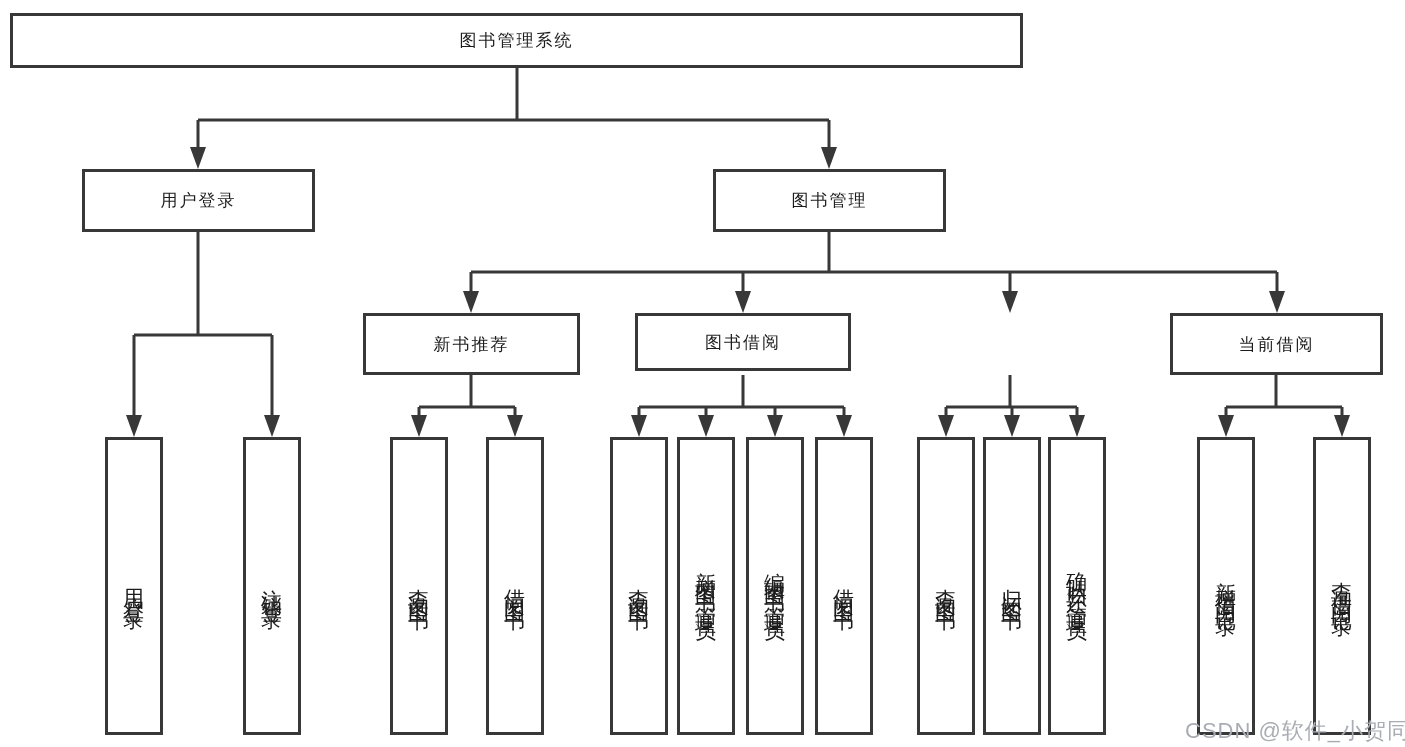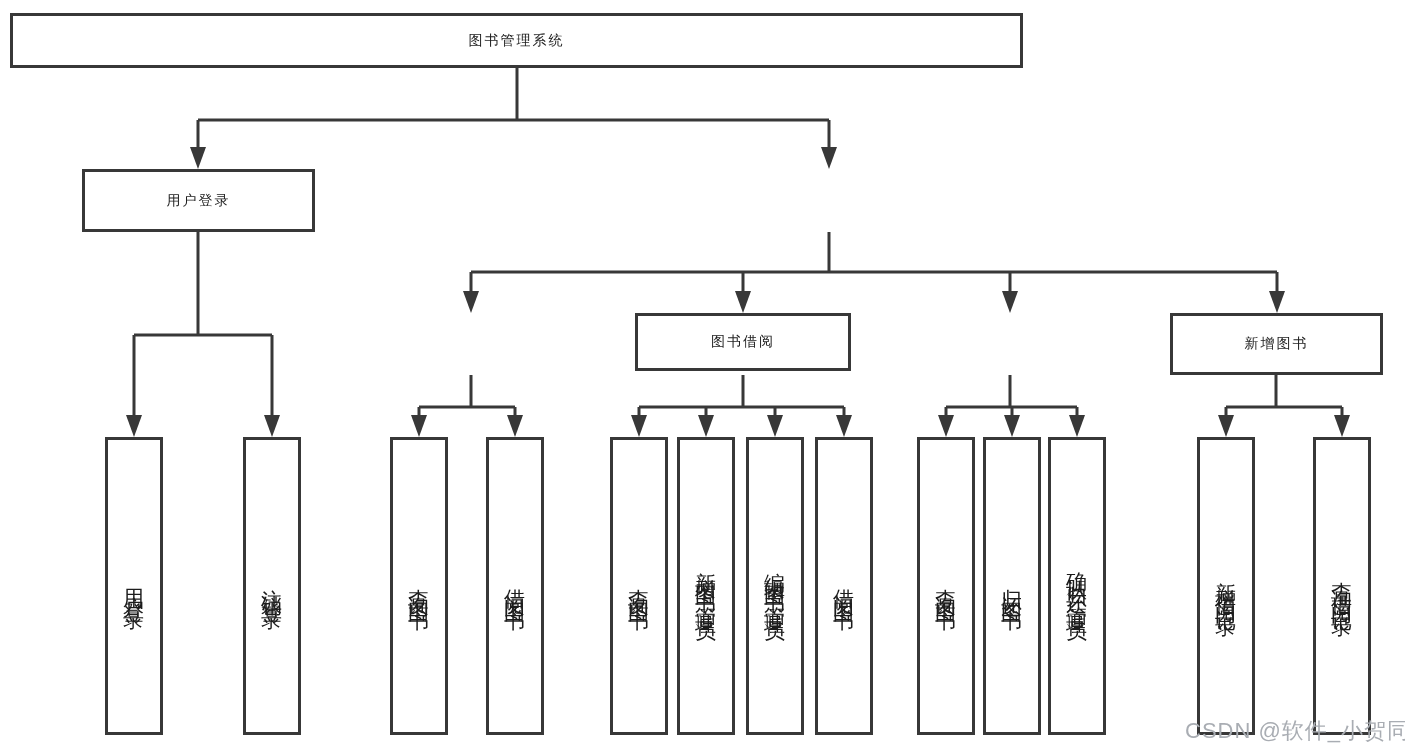--- a/index.html
+++ b/index.html
@@ -6,21 +6,21 @@
   .stage{
     position:relative;width:1405px;height:747px;background:#ffffff;overflow:hidden;
     font-family:"Liberation Sans","DejaVu Sans",sans-serif;color:#1c1c1c;
   }
   .connectors{position:absolute;left:0;top:0;pointer-events:none;}
   .box{
     position:absolute;box-sizing:border-box;background:#ffffff;
     border:3px solid #383838;display:flex;align-items:center;justify-content:center;
     z-index:2;
   }
-  .hlabel{font-size:14px;letter-spacing:2px;white-space:nowrap;}
+  .hlabel{font-size:17px;letter-spacing:2px;white-space:nowrap;}
   .vlabel{
     writing-mode:vertical-rl;text-orientation:mixed;
     font-size:21px;letter-spacing:7px;line-height:1;white-space:nowrap;
   }
   .watermark{
     position:absolute;left:1185px;top:716px;z-index:4;
     font-size:22px;color:#a9adb3;white-space:nowrap;letter-spacing:1px;
   }
   
   .n-root{left:10px;top:13px;width:1013px;height:55px;}
@@ -81,26 +81,32 @@
     </g>
   </svg>
 
   <div class="box n-root">
     <span class="hlabel">图书管理系统</span>
   </div>
 
   <div class="box n-login">
     <span class="hlabel">用户登录</span>
   </div>
+  <div class="box n-mgmt">
+    <span class="hlabel">图书管理</span>
+  </div>
 
+  <div class="box n-rec">
+    <span class="hlabel">新书推荐</span>
+  </div>
   <div class="box n-borrow">
     <span class="hlabel">图书借阅</span>
   </div>
   <div class="box n-record">
-    <span class="hlabel">新增图书</span>
+    <span class="hlabel">当前借阅</span>
   </div>
 
   <div class="box leaf l1">
     <span class="vlabel">用户登录</span>
   </div>
   <div class="box leaf l2">
     <span class="vlabel">注销登录</span>
   </div>
   <div class="box leaf l3">
     <span class="vlabel">查询图书</span>

